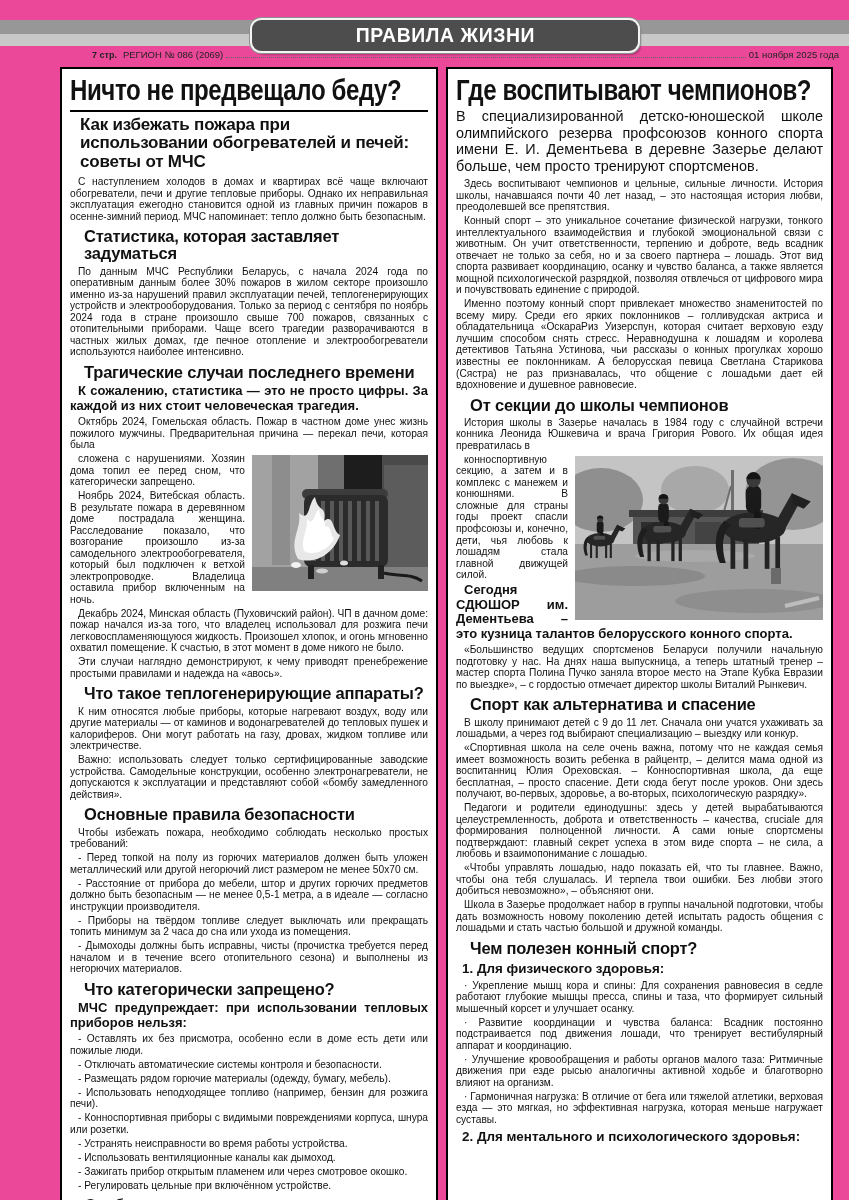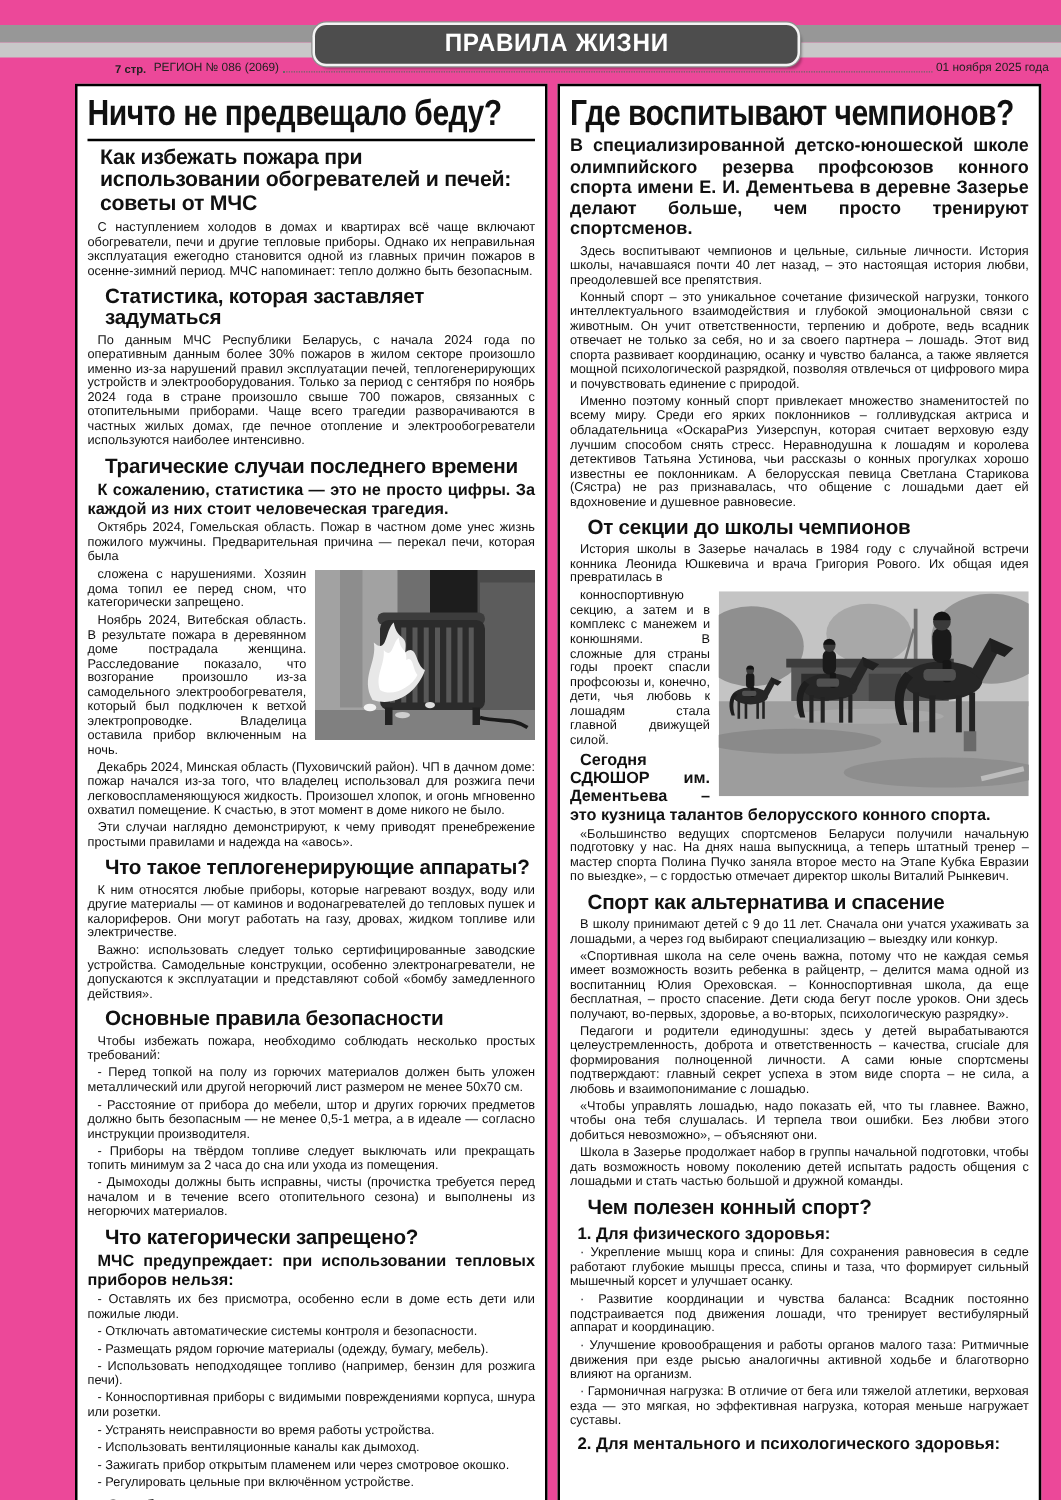--- a/index.html
+++ b/index.html
@@ -26,21 +26,21 @@
   article{border:2px solid #000;background:#fff;position:relative;padding:3px 8px 6px;}
   #left-article{width:378px;}
   #right-article{width:387px;}
   .art-title{margin:1px 0 2px;line-height:1;}
   .art-title span{display:inline-block;white-space:nowrap;font-weight:bold;font-size:29px;
       letter-spacing:-.5px;transform:scaleX(.83);transform-origin:0 60%;}
   #left-article .art-title{border-bottom:2px solid #000;padding-bottom:5px;margin-bottom:4px;}
 
   
   .b-sub{font-weight:bold;font-size:17px;line-height:1.08;margin:3px 10px 5px;letter-spacing:-.2px;}
-  .b-lead{font-weight:bold;font-size:14.4px;line-height:1.15;margin:3px 0 4px;text-align:justify;}
+  .b-lead{font-weight:normal;font-size:14.4px;line-height:1.15;margin:3px 0 4px;text-align:justify;}
   .b-h2{font-weight:bold;font-size:16.5px;line-height:1.05;margin:6px 0 3px;padding-left:14px;letter-spacing:-.2px;}
   .b-h2light{font-weight:normal;font-size:16.5px;line-height:1.05;margin:6px 0 3px;padding-left:14px;}
   .b-h3{font-weight:bold;font-size:12.8px;line-height:1.1;margin:5px 0 2px;padding-left:4px;}
   .b-p,.b-pb{font-size:10.2px;line-height:1.13;margin:2.5px 0;text-indent:8px;text-align:justify;}
   .b-pb{font-weight:bold;font-size:13px;}
   #right-article .b-h3{font-size:13.4px;padding-left:6px;}
 
   
   .photo{float:right;margin:2px 0 3px 7px;}
   .photo.heater{width:176px;height:136px;}

